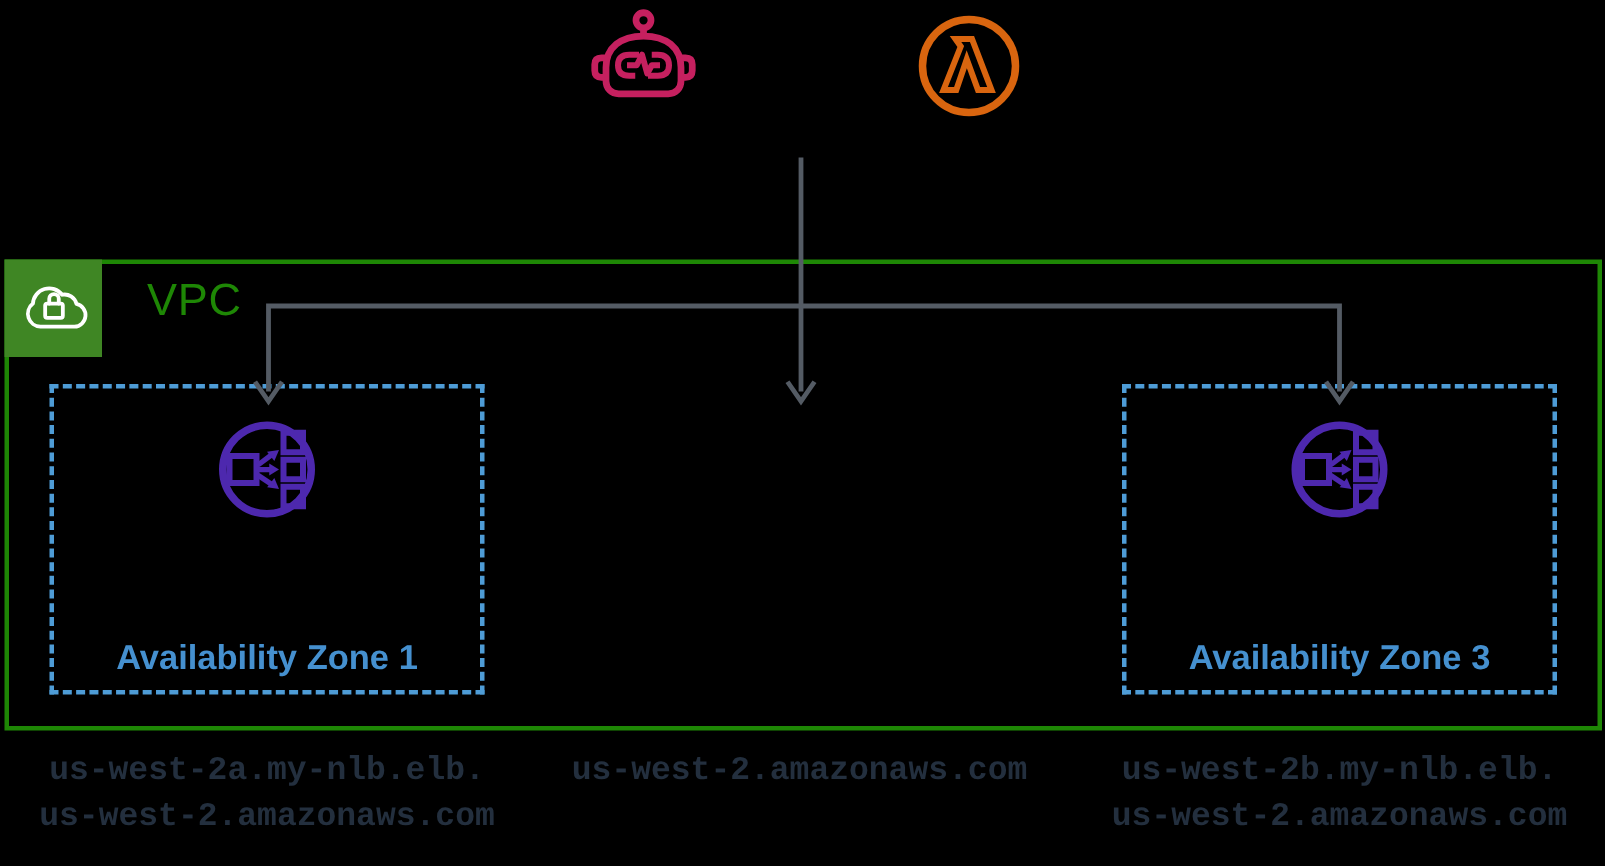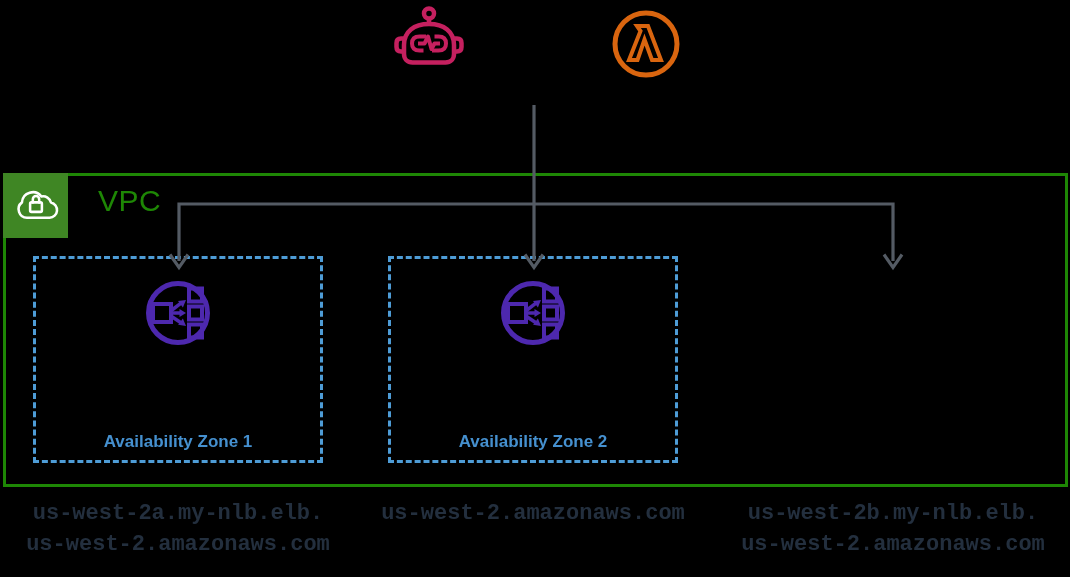--- a/index.html
+++ b/index.html
@@ -34,21 +34,21 @@
     top:256px;width:290px;height:207px;
     border:3px dashed #4E9CD6;box-sizing:border-box;z-index:2;
   }
   .az-1{left:33px;} .az-2{left:388px;} .az-3{left:748px;}
   .lb-icon{
     position:absolute;left:50%;top:18px;transform:translateX(-50%);
     width:72px;height:72px;
   }
   .az-label{
     position:absolute;bottom:8px;left:0;width:100%;
-    text-align:center;color:#4590CF;font-size:17px;font-weight:700;
+    text-align:center;color:#4590CF;font-size:23px;font-weight:700;
   }
   
   .dns-block{
     top:498px;width:400px;text-align:center;
     font-family:"Liberation Mono", monospace;
     color:#232F3E;font-size:22px;line-height:31px;font-weight:700;
     z-index:2;
   }
   .dns-1{left:-22px;} .dns-2{left:333px;} .dns-3{left:693px;}
 </style>
@@ -106,43 +106,43 @@
       </g>
       <g fill="#4D28AE" stroke="none">
         <polygon points="44,36 37.5,32 37.5,40"></polygon>
         <polygon points="44,23 40.9,30.4 36,24.1"></polygon>
         <polygon points="44,49 36.1,47.8 40.9,41.6"></polygon>
       </g>
     </svg>
     <div class="az-label">Availability Zone 1</div>
   </div>
 
-  <div class="abs az-box az-2">
+
+  <div class="abs az-box az-3">
     <svg class="lb-icon" viewBox="0 0 72 72">
       <circle cx="36" cy="36" r="29.5" fill="none" stroke="#4D28AE" stroke-width="5"></circle>
       <rect x="11" y="27" width="18" height="18" fill="none" stroke="#4D28AE" stroke-width="4"></rect>
       <g fill="none" stroke="#4D28AE" stroke-width="4">
         <rect x="47" y="11.5" width="13" height="13"></rect>
         <rect x="47" y="29.5" width="13" height="13"></rect>
         <rect x="47" y="47.5" width="13" height="13"></rect>
       </g>
       <g stroke="#4D28AE" stroke-width="3.5" fill="none">
         <path d="M30 36 H38"></path>
           <path d="M30 33 L39 26.2"></path>
           <path d="M30 39.8 L39 45.8"></path>
       </g>
       <g fill="#4D28AE" stroke="none">
         <polygon points="44,36 37.5,32 37.5,40"></polygon>
         <polygon points="44,23 40.9,30.4 36,24.1"></polygon>
         <polygon points="44,49 36.1,47.8 40.9,41.6"></polygon>
       </g>
     </svg>
-    <div class="az-label">Availability Zone 2</div>
+    <div class="az-label">Availability Zone 3</div>
   </div>
-
 
   <div class="abs dns-block dns-1">
     <div>us-west-2a.my-nlb.elb.</div>
     <div>us-west-2.amazonaws.com</div>
   </div>
   <div class="abs dns-block dns-2">
     <div>us-west-2.amazonaws.com</div>
   </div>
   <div class="abs dns-block dns-3">
     <div>us-west-2b.my-nlb.elb.</div>

